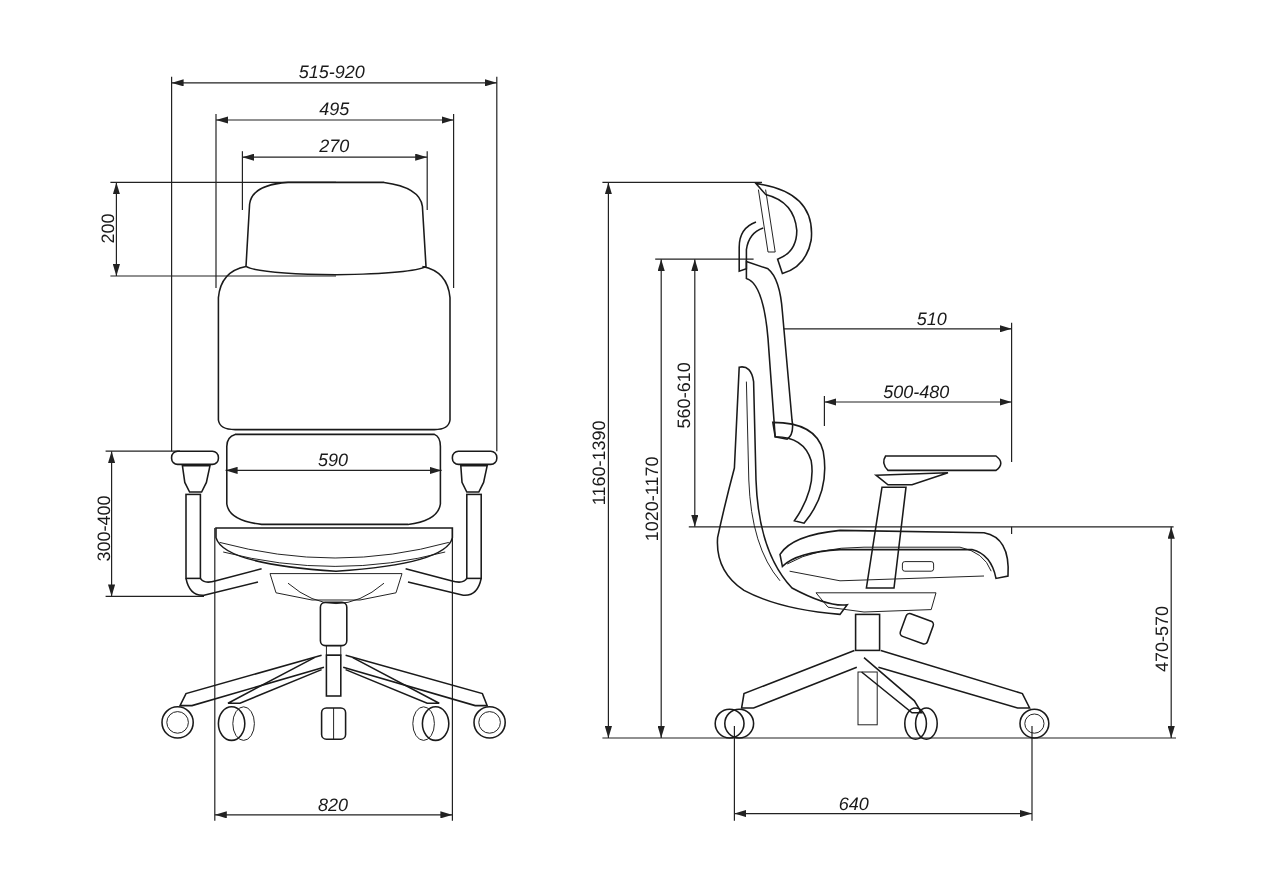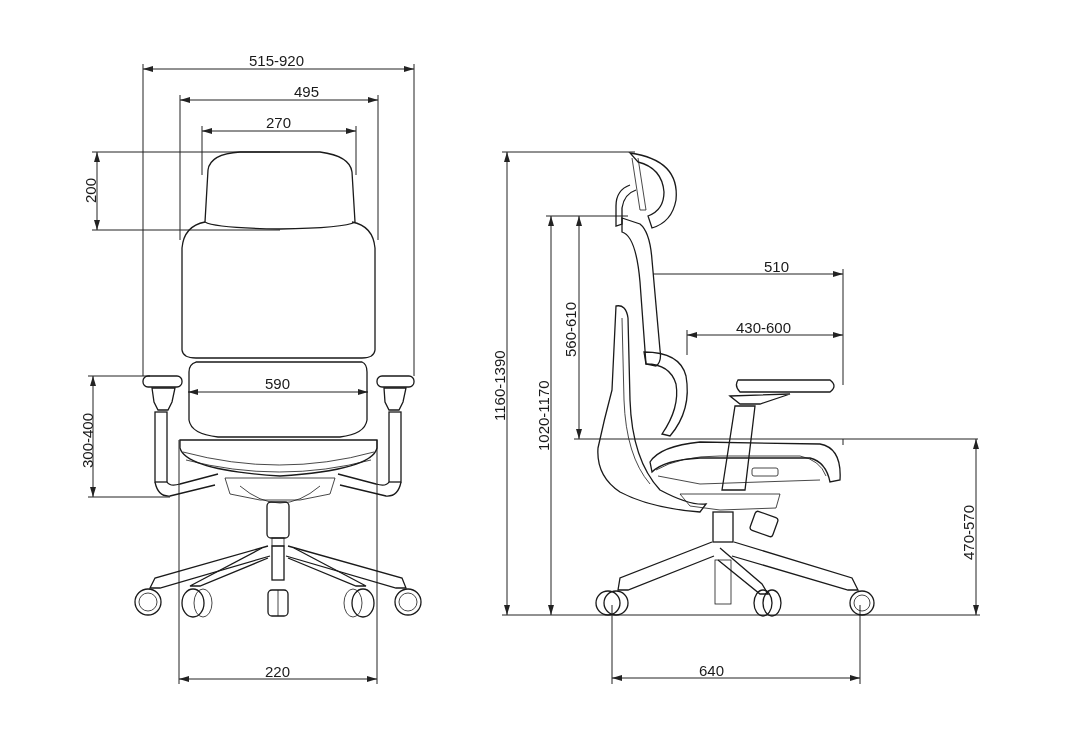--- a/index.html
+++ b/index.html
@@ -1,21 +1,21 @@
 <!DOCTYPE html>
 <html><head>
 <meta charset="utf-8">
 <style>
   html, body { margin:0; padding:0; background:#ffffff; }
   body { width:1068px; height:730px; position:relative; overflow:hidden; font-family:"Liberation Sans", sans-serif; }
   svg { position:absolute; left:0; top:0; }
   .dim { stroke:#222; stroke-width:1; fill:none; }
   .ln { stroke:#1a1a1a; stroke-width:1.3; fill:none; }
   .ln2 { stroke:#1a1a1a; stroke-width:0.8; fill:none; }
-  .lbl { position:absolute; font-size:15px; color:#1a1a1a; white-space:nowrap; line-height:1; }
+  .lbl { position:absolute; font-size:15px; color:#1a1a1a; white-space:nowrap; line-height:1;font-style:italic; }
   .vlbl { position:absolute; font-size:15px; color:#1a1a1a; white-space:nowrap; line-height:1; transform-origin:0 0; transform:rotate(-90deg); }
 </style>
 </head>
 <body>
 
 <svg width="1068" height="730" viewBox="0 0 1068 730" xmlns="http://www.w3.org/2000/svg">
   <defs>
     <marker id="ar" markerWidth="10" markerHeight="6" refX="10" refY="3" orient="auto-start-reverse" markerUnits="userSpaceOnUse">
       <path d="M0,0 L10,3 L0,6 z" fill="#222"></path>
     </marker>
@@ -173,26 +173,26 @@
         <circle class="ln" cx="616" cy="603" r="12"></circle>
       <ellipse class="ln" cx="763" cy="603" rx="9" ry="13"></ellipse>
         <ellipse class="ln" cx="772" cy="603" rx="9" ry="13"></ellipse>
       <circle class="ln" cx="862" cy="603" r="12"></circle>
         <circle class="ln2" cx="862" cy="603" r="8"></circle>
     </g>
   </g>
 </svg>
 
 <span class="lbl" style="left:249px; top:53px;">515-920</span>
-<span class="lbl" style="left:266px; top:84px;margin-left:28px;">495</span>
+<span class="lbl" style="left:266px; top:84px;">495</span>
 <span class="lbl" style="left:266px; top:115px;">270</span>
 <span class="vlbl" style="left:83px; top:203px;">200</span>
 <span class="lbl" style="left:265px; top:376px;">590</span>
 <span class="vlbl" style="left:80px; top:468px;">300-400</span>
-<span class="lbl" style="left:265px; top:664px;">220</span>
+<span class="lbl" style="left:265px; top:664px;">820</span>
 
 <span class="vlbl" style="left:492px; top:421px;">1160-1390</span>
 <span class="vlbl" style="left:536px; top:451px;">1020-1170</span>
 <span class="vlbl" style="left:563px; top:357px;">560-610</span>
 <span class="lbl" style="left:764px; top:259px;">510</span>
-<span class="lbl" style="left:736px; top:320px;">430-600</span>
+<span class="lbl" style="left:736px; top:320px;">500-480</span>
 <span class="vlbl" style="left:961px; top:560px;">470-570</span>
 <span class="lbl" style="left:699px; top:663px;">640</span>
 
 </body></html>

